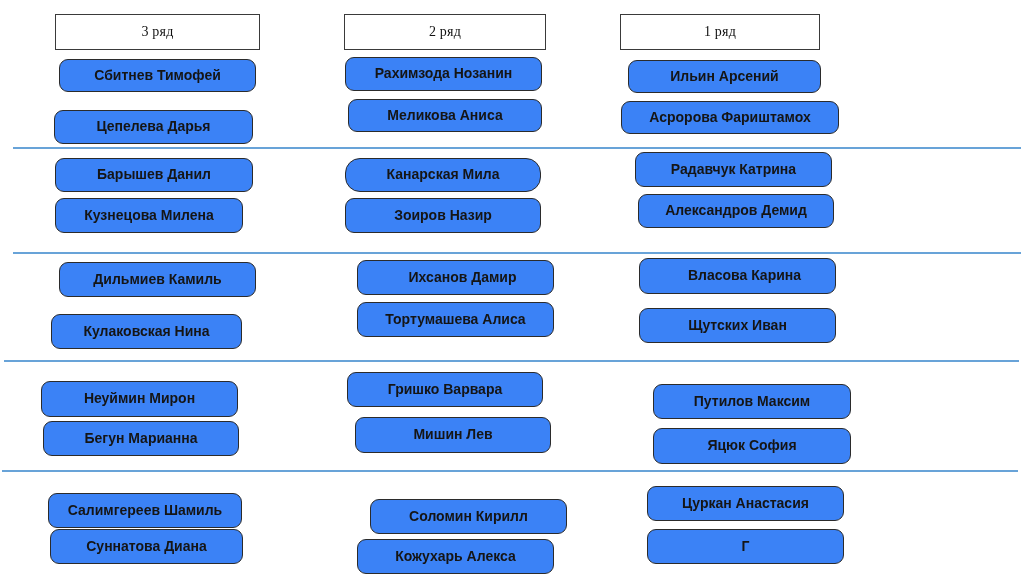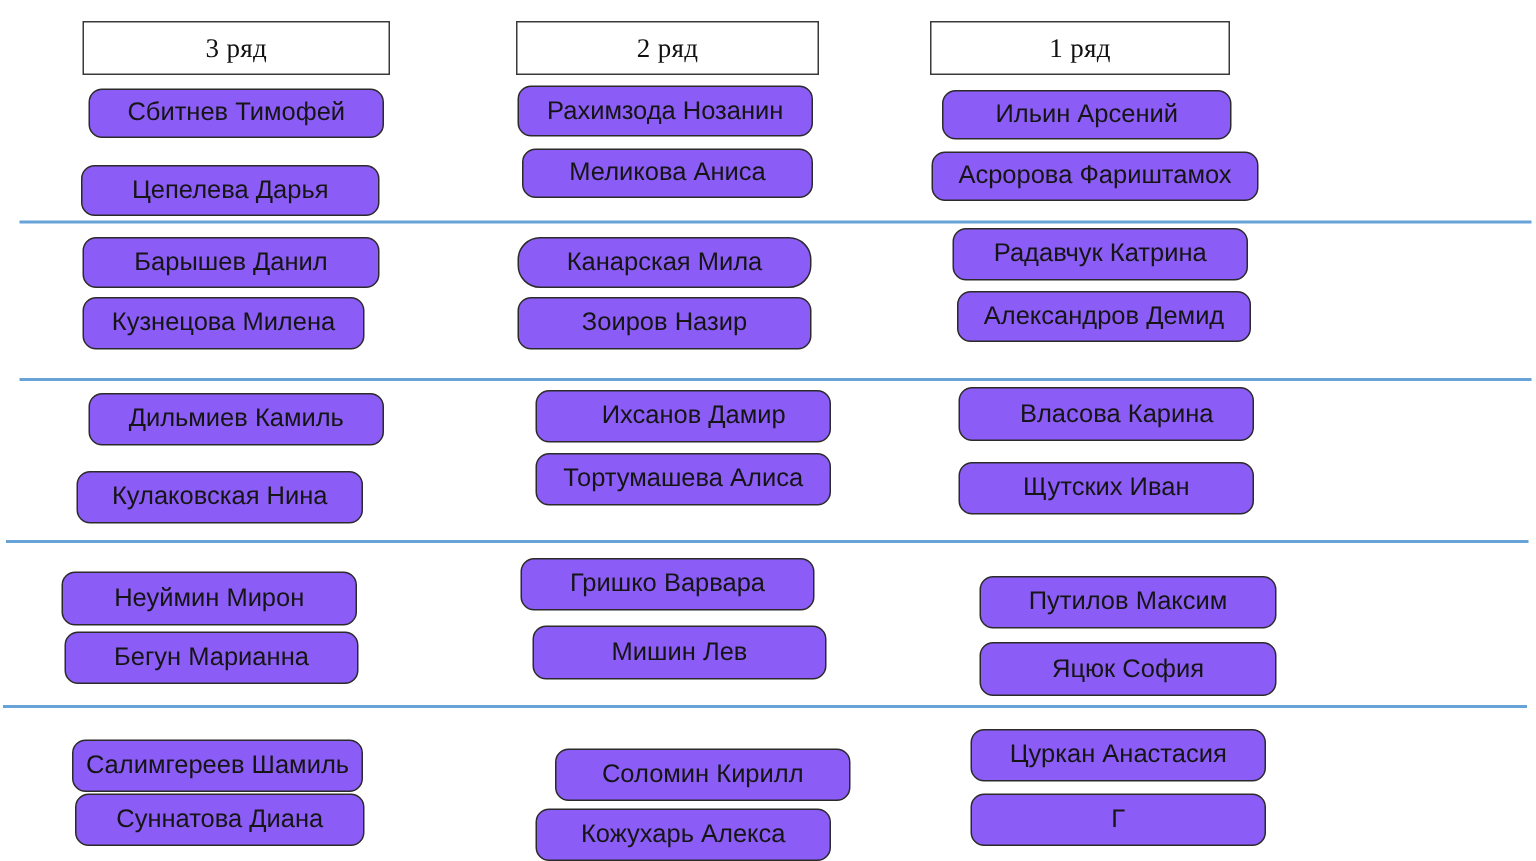--- a/index.html
+++ b/index.html
@@ -24,42 +24,43 @@
   .header-box {
     position: absolute;
     box-sizing: border-box;
     border: 1.6px solid #3a3a3a;
     background: #ffffff;
     border-radius: 0;
     display: flex;
     align-items: center;
     justify-content: center;
     font-family: "Liberation Serif", serif;
-    font-size: 18px;
+    font-size: 14px;
     color: #111111;
     letter-spacing: 0.2px;
   }
 
   
   .name-box {
     position: absolute;
     box-sizing: border-box;
     border: 1.7px solid #2b2b2b;
-    background: #8b5cf6;
+    background: #3b82f6;
     border-radius: 9px;
     display: flex;
     align-items: center;
     justify-content: center;
-    font-size: 17px;
+    font-size: 14px;
     color: #151515;
     text-align: center;
     line-height: 1.1;
     padding: 0 6px;
     overflow: hidden;
     white-space: nowrap;
+    font-weight: bold;
   }
 
   
   .divider {
     position: absolute;
     height: 0;
     border-top: 2px solid #5b9bd5;
     opacity: 0.92;
   }
 </style>

